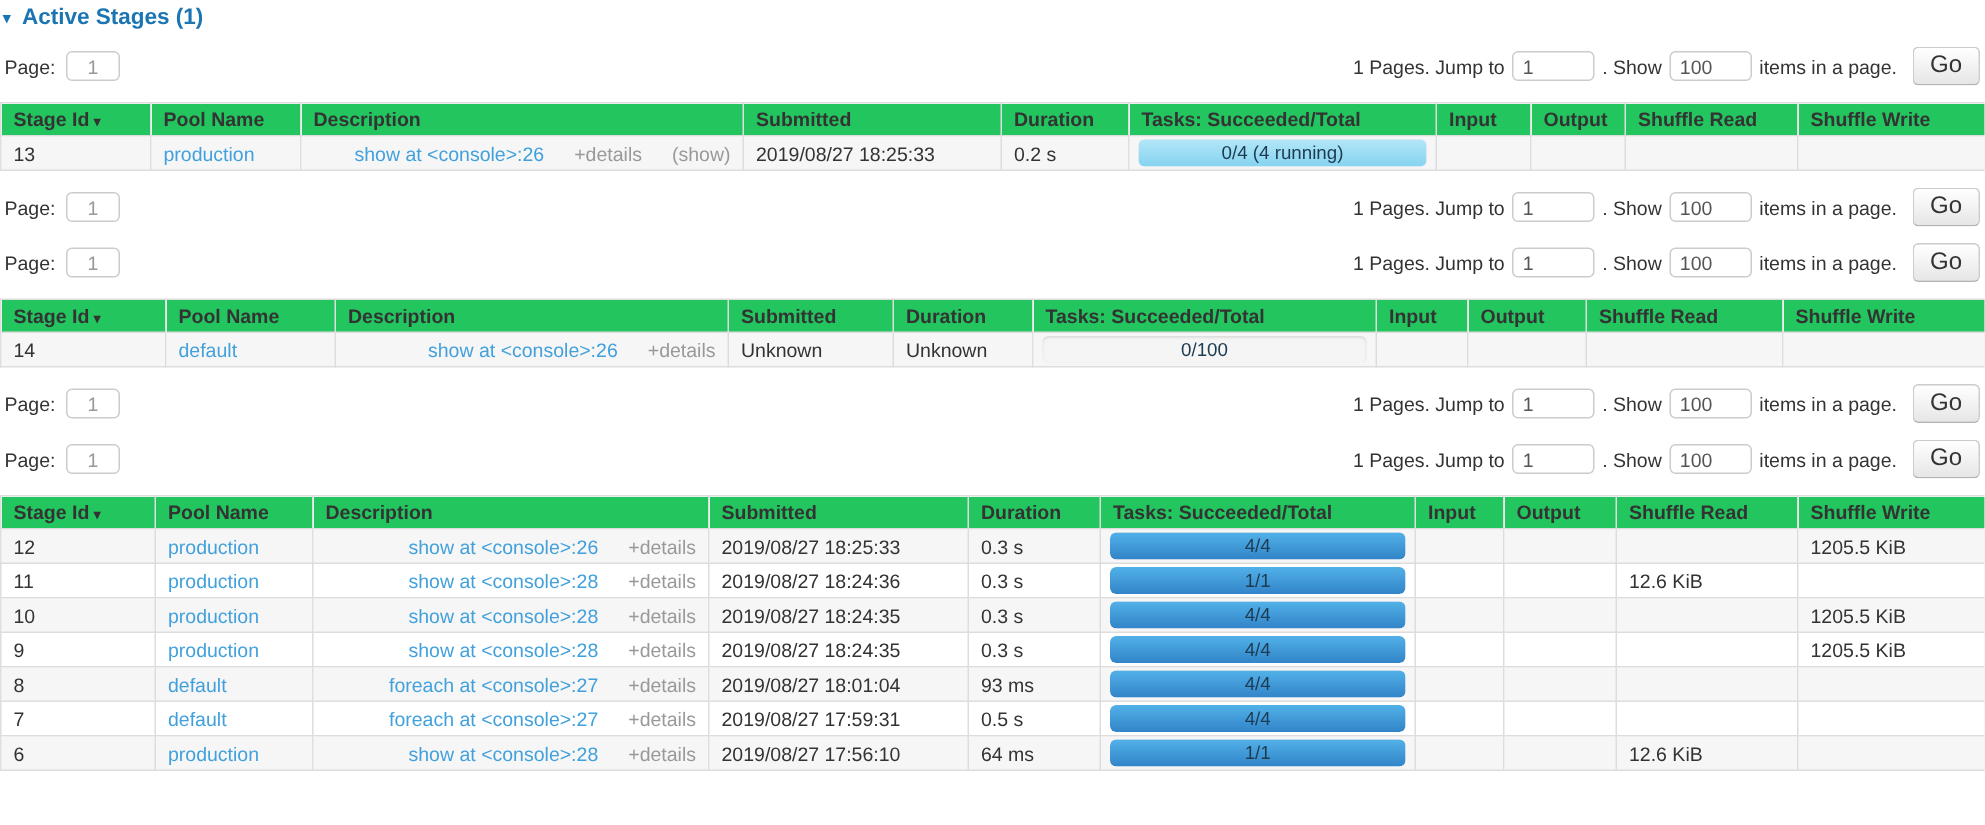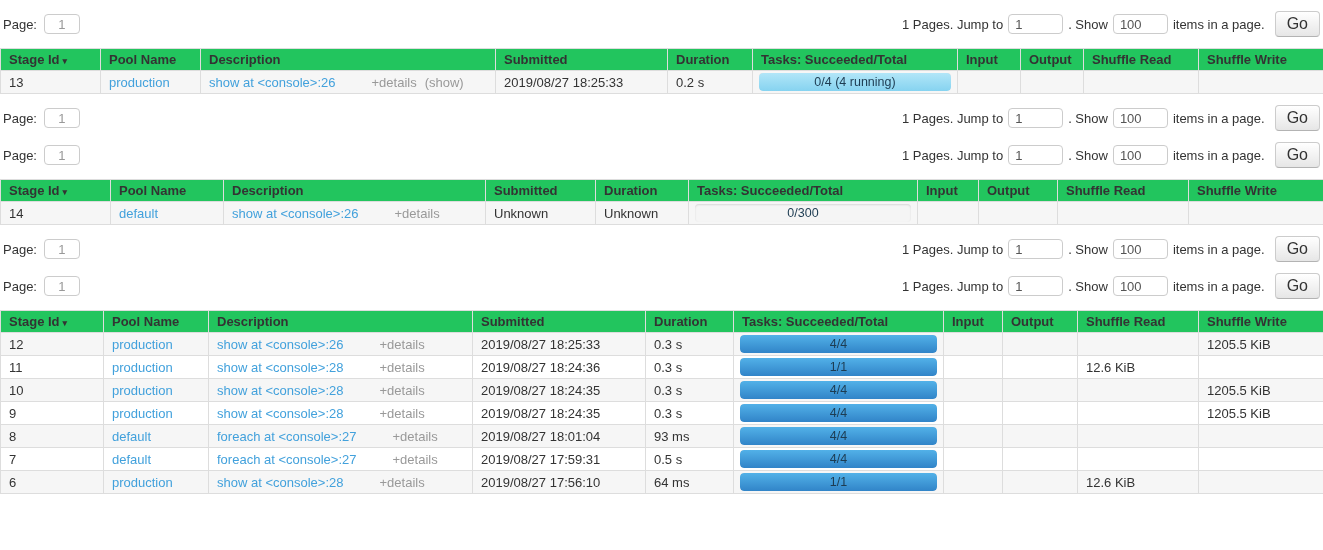--- a/index.html
+++ b/index.html
@@ -41,40 +41,44 @@
     font-size:13px;
   }
   th, td {
     border:1px solid #ddd; padding:3px 8px; text-align:left;
     overflow:hidden; white-space:nowrap; height:22px;
   }
   th { font-weight:bold; color:#333; background:#22c55e; cursor:pointer; }
   tbody tr:nth-child(odd) { background:#f6f6f6; }
   .sort-icon { font-size:9px; color:#333; margin-left:3px; }
   a.cell-link { color:var(--link-blue); text-decoration:none; cursor:pointer; }
-  .desc-inner { display:flex; justify-content:flex-start; align-items:center;gap:28px; }
-  a.details-link, a.kill-link { color:#999; text-decoration:none; margin-left:8px; cursor:pointer; }
+  .desc-inner { display:flex; justify-content:flex-end; align-items:center; }
+  a.details-link, a.kill-link { color:#999; text-decoration:none; margin-left:20px; cursor:pointer; }
   .tasks-cell { padding:2px 6px;margin-top:16px; }
   .progress {
     position:relative; height:18px; background:var(--bar-track);
     border-radius:4px; box-shadow:inset 0 1px 2px rgba(0,0,0,.12);
     overflow:hidden;
   }
   .bar { position:absolute; top:0; bottom:0; border-radius:4px; }
   .bar-completed { background:linear-gradient(var(--bar-completed-top), var(--bar-completed-bottom)); }
   .bar-running { background:linear-gradient(var(--bar-running-top), var(--bar-running-bottom)); }
   .progress-label {
     position:absolute; left:0; right:0; top:0; bottom:0;
     text-align:center; line-height:18px; font-size:12.5px; color:#1d3c52;
   }
 </style>
 </head>
 <body>
 
 <div class="section">
+  <h4 class="section-title">
+    <span class="collapse-arrow">▾</span>
+    <span>Active Stages (1)</span>
+  </h4>
   <div class="pg-slot">
   <div class="page-row">
     <div class="page-left">
       <span>Page:</span>
       <input class="page-input" value="1" style="">
     </div>
     <div class="page-right">
       <span>1 Pages. Jump to</span>
       <input class="jump-input" value="1" style="">
       <span>. Show</span>
@@ -205,21 +209,21 @@
           <td>
             <div class="desc-inner">
               <a class="cell-link" href="#">show at &lt;console&gt;:26</a>
               <span><a class="details-link" href="#">+details</a></span>
             </div>
           </td>
           <td>Unknown</td>
           <td>Unknown</td>
           <td class="tasks-cell">
             <div class="progress">
-              <span class="progress-label">0/300</span>
+              <span class="progress-label">0/100</span>
             </div>
           </td>
           <td></td>
           <td></td>
           <td></td>
           <td></td>
         </tr>
       </tbody>
   </table>
   <div class="pg-slot">

